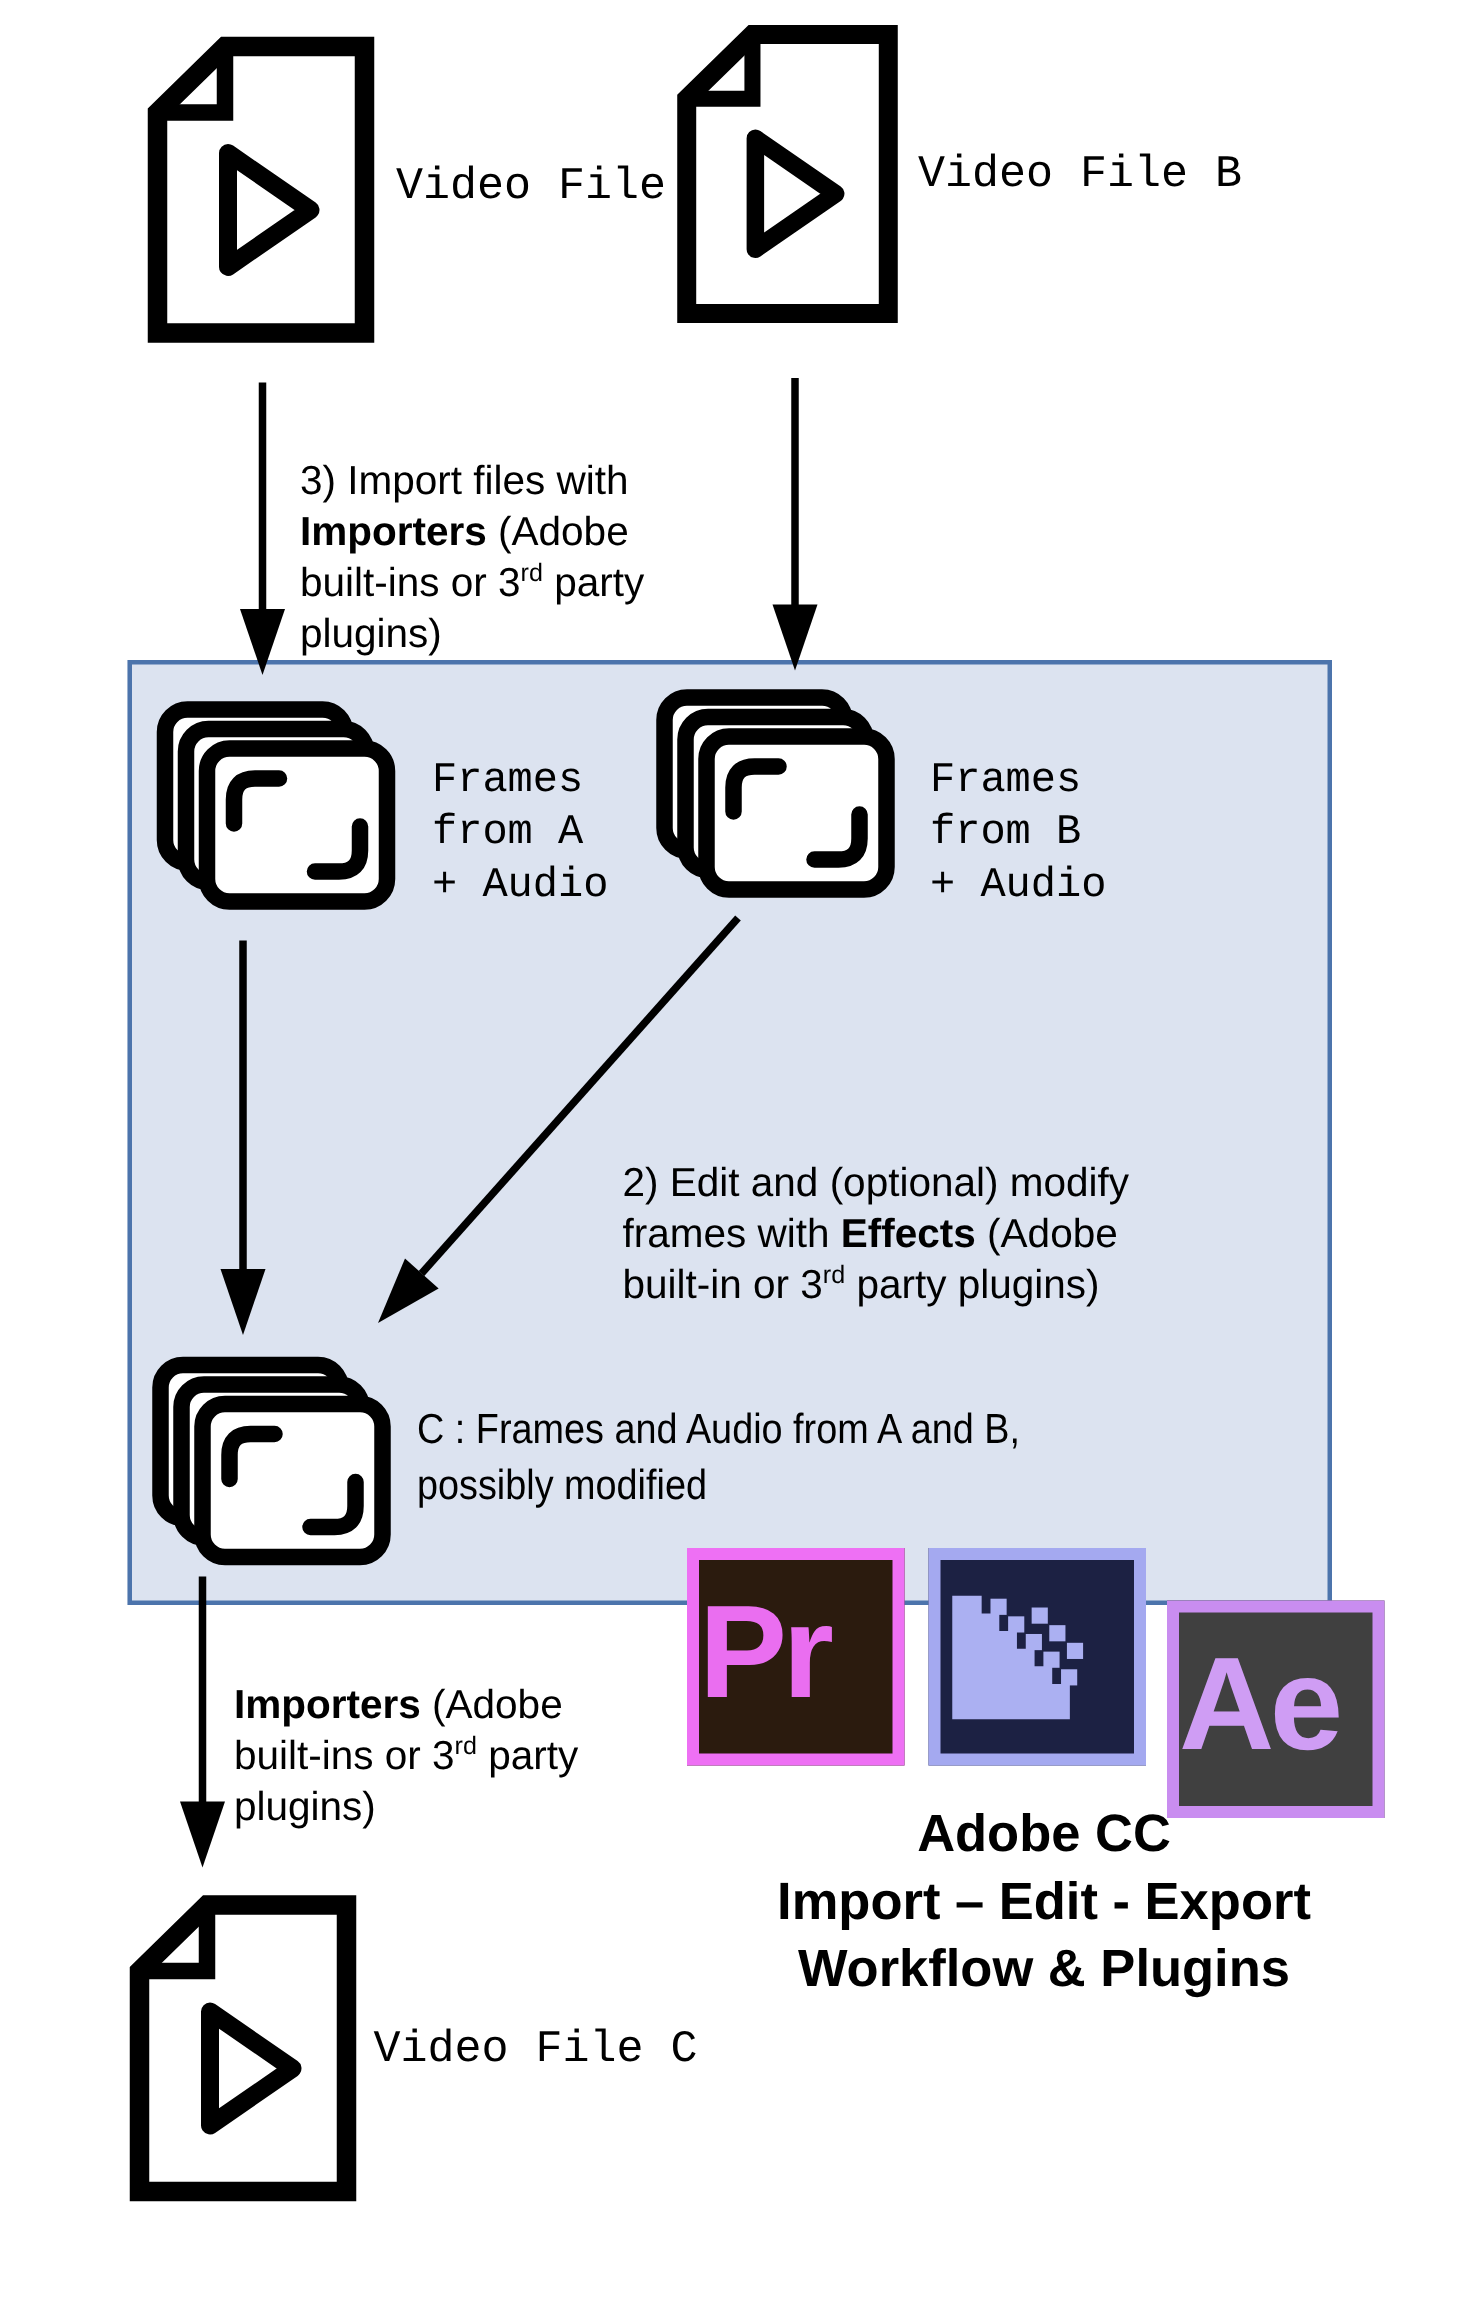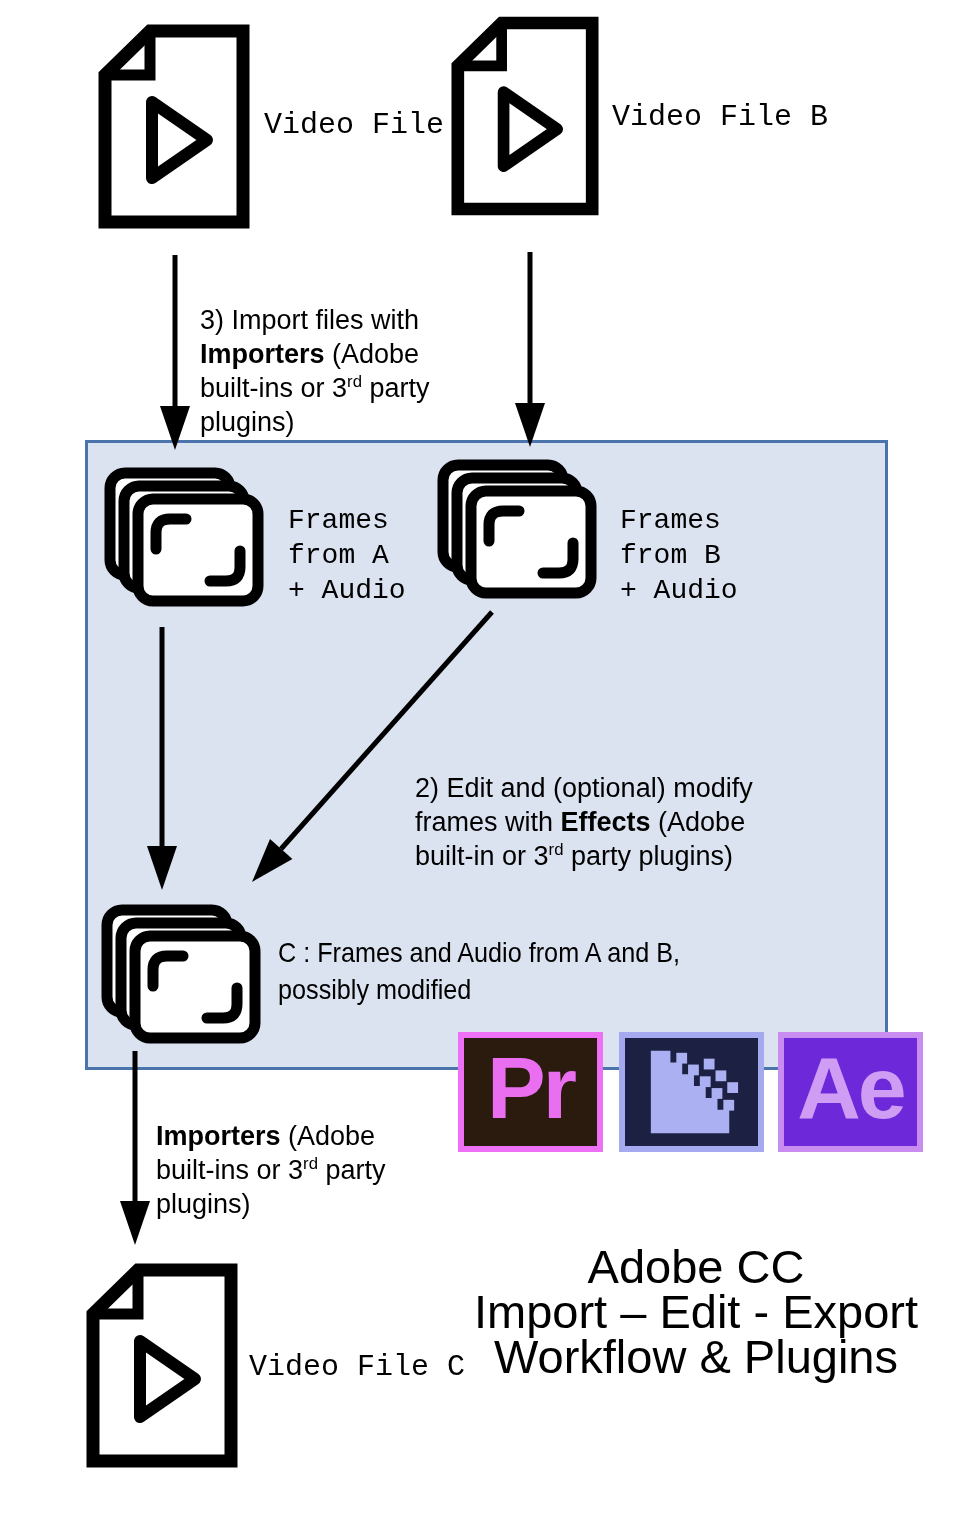--- a/index.html
+++ b/index.html
@@ -22,26 +22,26 @@
   .frames-label{position:absolute;z-index:2;font-size:28px;line-height:35px;white-space:pre-line;font-family:Liberation Mono, monospace;}
   .step{position:absolute;z-index:2;font-size:27px;line-height:34px;white-space:pre-line;}
   .step b{font-weight:bold;}
   .step sup{font-size:0.62em;vertical-align:super;line-height:0;}
   .c-caption{
     position:absolute;left:278px;top:934px;z-index:2;font-size:28px;line-height:37px;
     white-space:pre-line;transform:scaleX(0.9);transform-origin:0 0;
   }
   .adobe-caption{
     position:absolute;left:440px;top:1200px;width:512px;z-index:2;text-align:center;
-    font-size:47px;font-weight:normal;line-height:45px;white-space:pre-line;margin-top:44px;
+    font-size:35px;font-weight:bold;line-height:45px;white-space:pre-line;
   }
   
   .app-tile{
-    position:absolute;top:1032px;width:145px;height:120px;box-sizing:border-box;
-    border:6px solid #eab308;display:flex;align-items:center;justify-content:center;z-index:3;
+    position:absolute;top:1032px;width:145px;height:145px;box-sizing:border-box;
+    border:8px solid #eab308;display:flex;align-items:center;z-index:3;
   }
   .app-abbr{font-size:88px;font-weight:bold;letter-spacing:-3px;line-height:1;transform:translateY(-4px);}
   .me-glyph{width:98px;height:98px;display:block;}
 </style>
 </head>
 <body>
 
 <div id="canvas">
 
   <div class="stage-box" style="background-color: rgb(220, 227, 240); border-color: rgb(76, 116, 172);"></div>
@@ -155,21 +155,21 @@
         <rect x="62" y="16" width="11" height="11"></rect>
         <rect x="46" y="22" width="11" height="11"></rect>
         <rect x="74" y="28" width="11" height="11"></rect>
         <rect x="58" y="34" width="11" height="11"></rect>
         <rect x="86" y="40" width="11" height="11"></rect>
         <rect x="70" y="46" width="11" height="11"></rect>
         <rect x="82" y="58" width="11" height="11"></rect>
       </g>
     </svg>
   </div>
-  <div class="app-tile" style="left: 778px; border-color: rgb(201, 141, 240); background-color: #6d28d9; color: rgb(207, 157, 244);">
+  <div class="app-tile" style="left: 778px; border-color: rgb(201, 141, 240); background-color: #404040; color: rgb(207, 157, 244); margin-top: 35px;">
     <span class="app-abbr">Ae</span>
   </div>
 
   <div class="adobe-caption">Adobe CC
 Import – Edit - Export
 Workflow &amp; Plugins</div>
 
   <div class="icon-wrap" style="left:86px;top:1263px;width:152px;height:205px">
     <svg viewBox="0 0 152 205">
       <path d="M 52 7 L 145 7 L 145 198 L 7 198 L 7 51 Z" fill="#fff" stroke="#000" stroke-width="13"></path>

